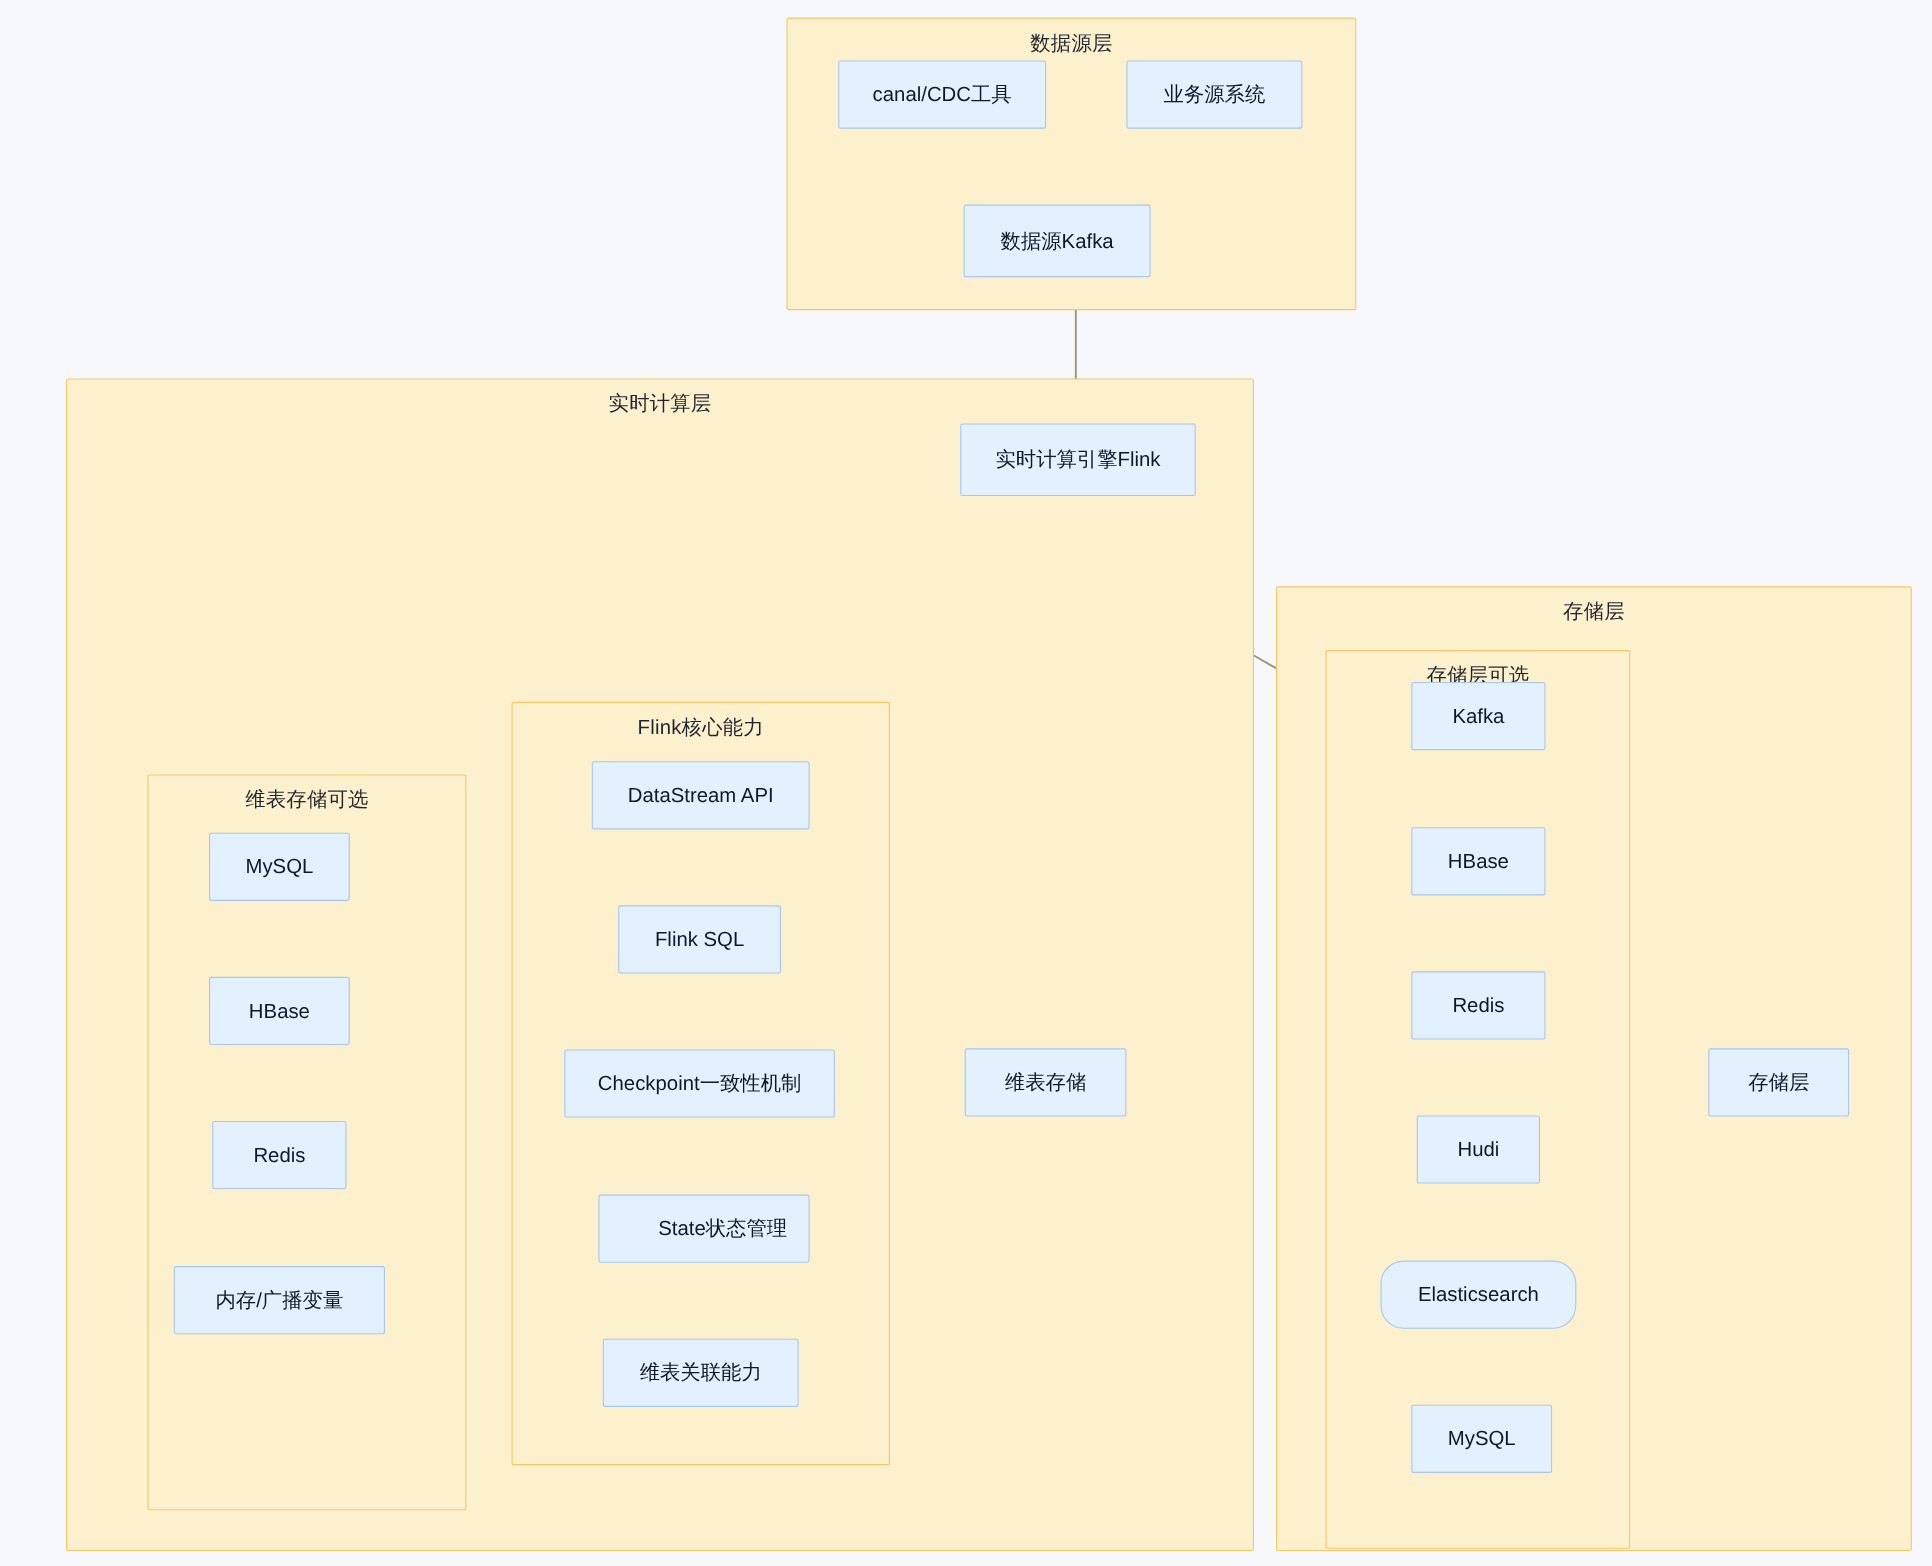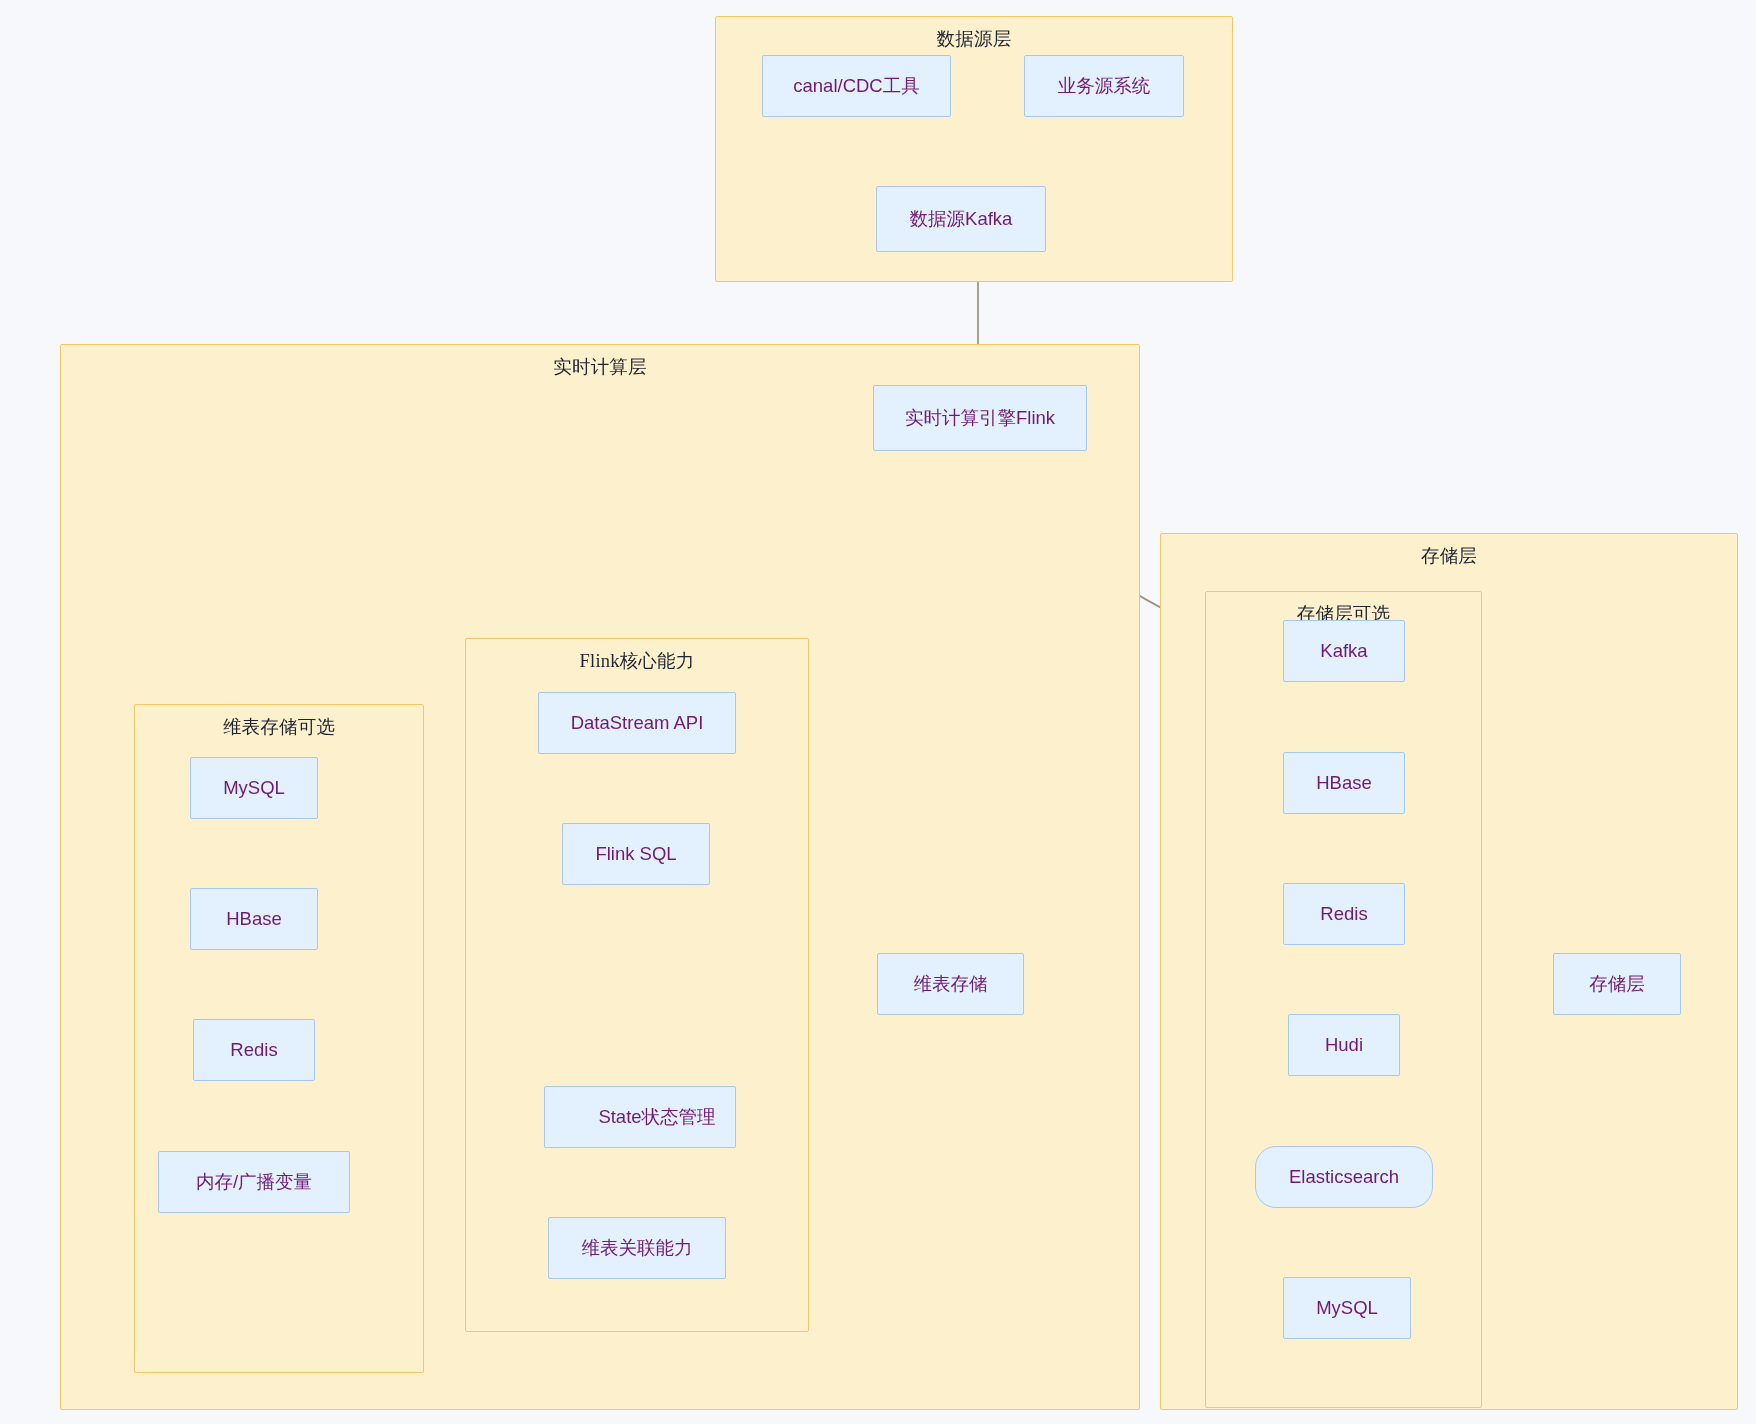--- a/index.html
+++ b/index.html
@@ -25,33 +25,32 @@
   .cluster > .cluster-title {
     position: absolute;
     top: 9px;
     left: 0;
     width: 100%;
     text-align: center;
     font-size: 18.5px;
     color: #1f2430;
     letter-spacing: .2px;
     white-space: nowrap;
-    font-family: Liberation Serif, serif;
   }
   
   .node {
     position: absolute;
     background: #e3f0fe;
     border: 1.4px solid #a8c7f0;
     border-radius: 2px;
     display: flex;
     align-items: center;
     justify-content: center;
     font-size: 18.5px;
-    color: #701a75;
+    color: #0f172a;
     text-align: center;
     line-height: 1.25;
     padding: 2px 6px;
     white-space: nowrap;
   }
   
   #edges {
     position: absolute;
     left: 0; top: 0;
     width: 1756px; height: 1424px;
@@ -119,20 +118,21 @@
   <div class="node" style="left:190px; top:757px; width:128px; height:62px;">MySQL</div>
   <div class="node" style="left:190px; top:888px; width:128px; height:62px;">HBase</div>
   <div class="node" style="left:193px; top:1019px; width:122px; height:62px;">Redis</div>
   <div class="node" style="left:158px; top:1151px; width:192px; height:62px;">内存/广播变量</div>
 
   <div class="cluster" style="left:465px; top:638px; width:344px; height:694px;">
     <div class="cluster-title">Flink核心能力</div>
   </div>
   <div class="node" style="left:538px; top:692px; width:198px; height:62px;">DataStream API</div>
   <div class="node" style="left:562px; top:823px; width:148px; height:62px;">Flink SQL</div>
+  <div class="node" style="left:513px; top:954px; width:246px; height:62px;">Checkpoint一致性机制</div>
   <div class="node" style="left:544px; top:1086px; width:192px; height:62px;padding-left:40px;">State状态管理</div>
   <div class="node" style="left:548px; top:1217px; width:178px; height:62px;">维表关联能力</div>
 
   <div class="cluster" style="left:1160px; top:533px; width:578px; height:877px;">
     <div class="cluster-title">存储层</div>
   </div>
   <div class="node" style="left:1553px; top:953px; width:128px; height:62px;">存储层</div>
 
   <div class="cluster" style="left:1205px; top:567px; width:277px; height:817px;margin-top:24px;">
     <div class="cluster-title">存储层可选</div>

